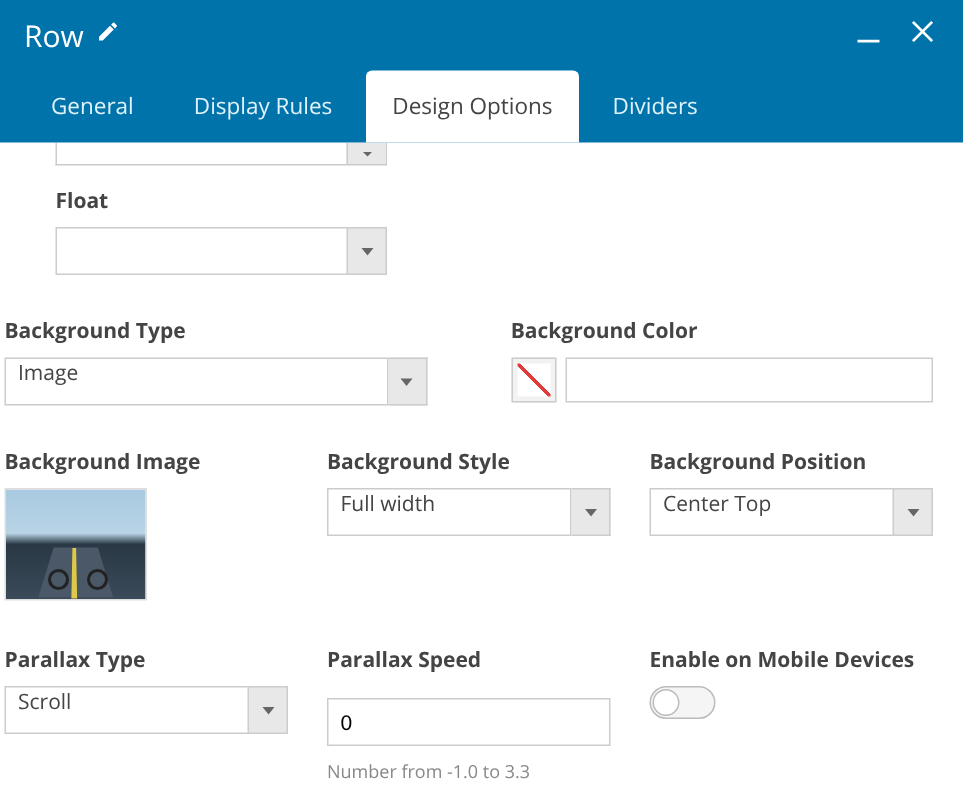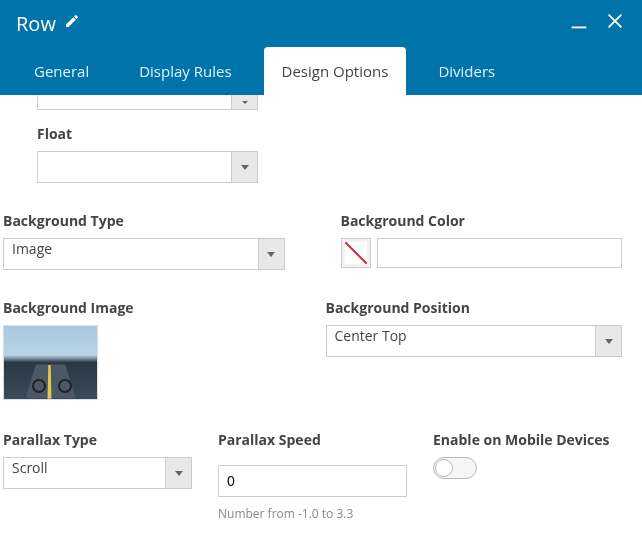--- a/index.html
+++ b/index.html
@@ -2,21 +2,21 @@
 <html><head>
 <meta charset="utf-8">
 <style>
 * { box-sizing: border-box; margin: 0; padding: 0; }
 body { font-family: "Open Sans", -apple-system, BlinkMacSystemFont, "Segoe UI", Arial, sans-serif; font-size: 14px; color: #3a3a3a; background: #fafafa; }
 .modal { width: 642px; height: 541px; background: #fff; display: flex; flex-direction: column; position: relative; }
 .header { background: #0073aa; color: #fff; height: 46px; display: flex; align-items: center; padding: 0 16px; }
 .header-title { font-size: 20px; font-weight: 400; }
 .pencil { margin-left: 8px; cursor: pointer; }
 .header-right { margin-left: auto; display: flex; align-items: center; gap: 14px; }
-.tabs { background: #0073aa; display: flex; padding: 0 16px; gap: 14px; height: 49px; align-items: flex-end; }
+.tabs { background: #0073aa; display: flex; padding: 0 16px; gap: 4px; height: 49px; align-items: flex-end; }
 .tab { color: #e0f2fb; padding: 14px 18px; cursor: pointer; font-size: 15px; }
 .tab.active { background: #fff; color: #444; border-radius: 4px 4px 0 0; }
 .content { flex: 1; overflow-y: auto; padding: 0 20px 20px 3px; position: relative; }
 .scroll-wrap { padding-top: 0; }
 .row-group { display: flex; gap: 56px; }
 .field { margin-top: 18px; }
 .label { font-weight: 700; color: #444; font-size: 14px; margin-bottom: 8px; display: block; }
 .select-wrap { display: flex; }
 .select-input { height: 32px; border: 1px solid #ccc; background: #fff; padding: 0 8px; font-size: 14px; color: #444; }
 .select-btn { width: 26px; height: 32px; border: 1px solid #ccc; border-left: none; background: #e8e8e8; display: flex; align-items: center; justify-content: center; cursor: pointer; }
@@ -120,20 +120,29 @@
       </div>
 
       <div class="cols3" style="margin-top:28px">
         <div>
           <span class="label">Background Image</span>
           <div class="thumb" style="margin-top:8px">
               <div class="bike"></div>
             </div>
         </div>
         <div>
+          <span class="label">Background Style</span>
+          <div class="select-wrap" style="margin-top:8px">
+            <div style="flex:1" class="select-input">Full width</div>
+            <div class="select-btn">
+                <div class="tri"></div>
+              </div>
+          </div>
+        </div>
+        <div>
           <span class="label">Background Position</span>
           <div class="select-wrap" style="margin-top:8px">
             <div style="flex:1" class="select-input">Center Top</div>
             <div class="select-btn">
                 <div class="tri"></div>
               </div>
           </div>
         </div>
       </div>
 

